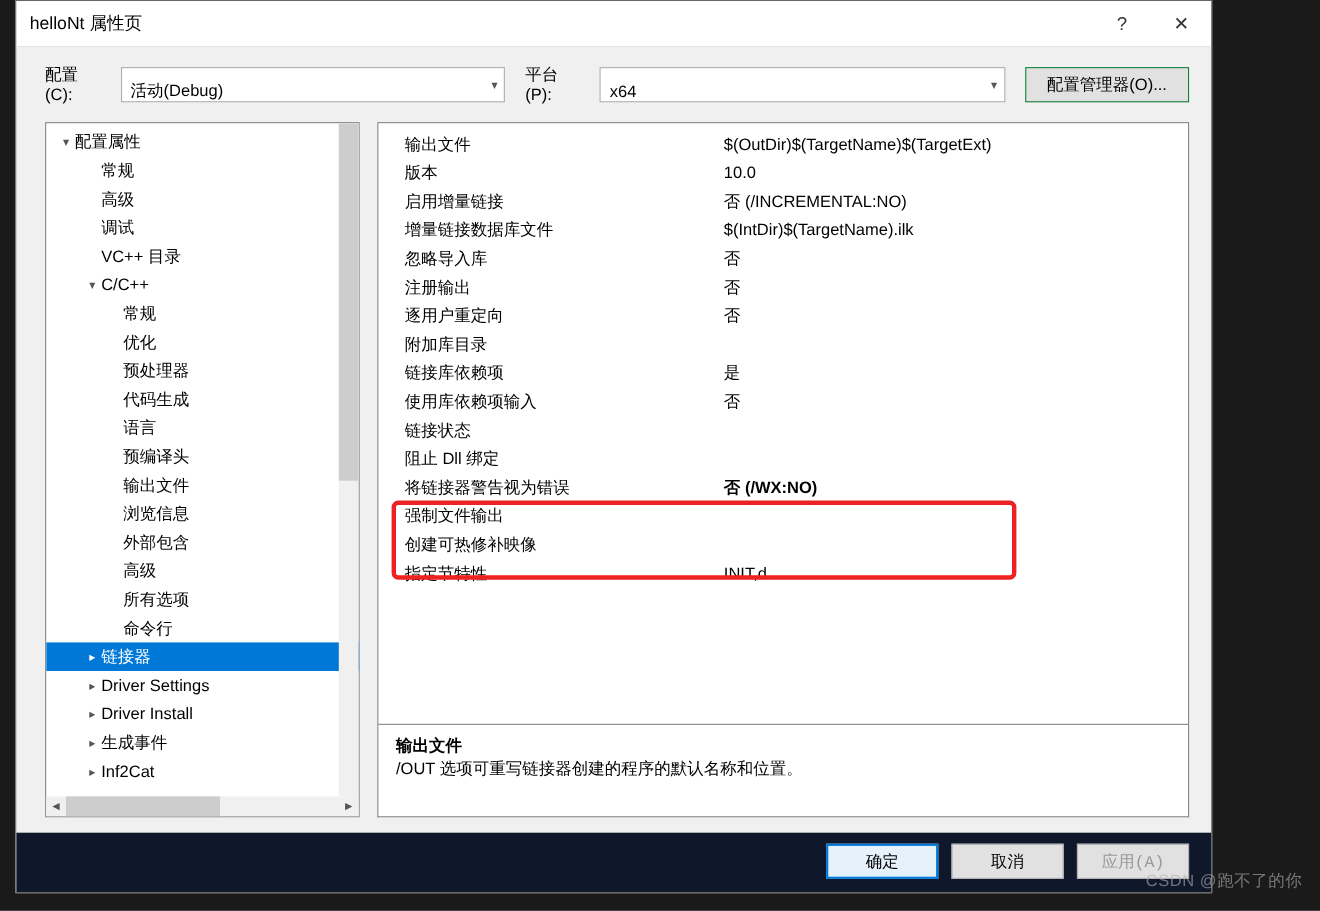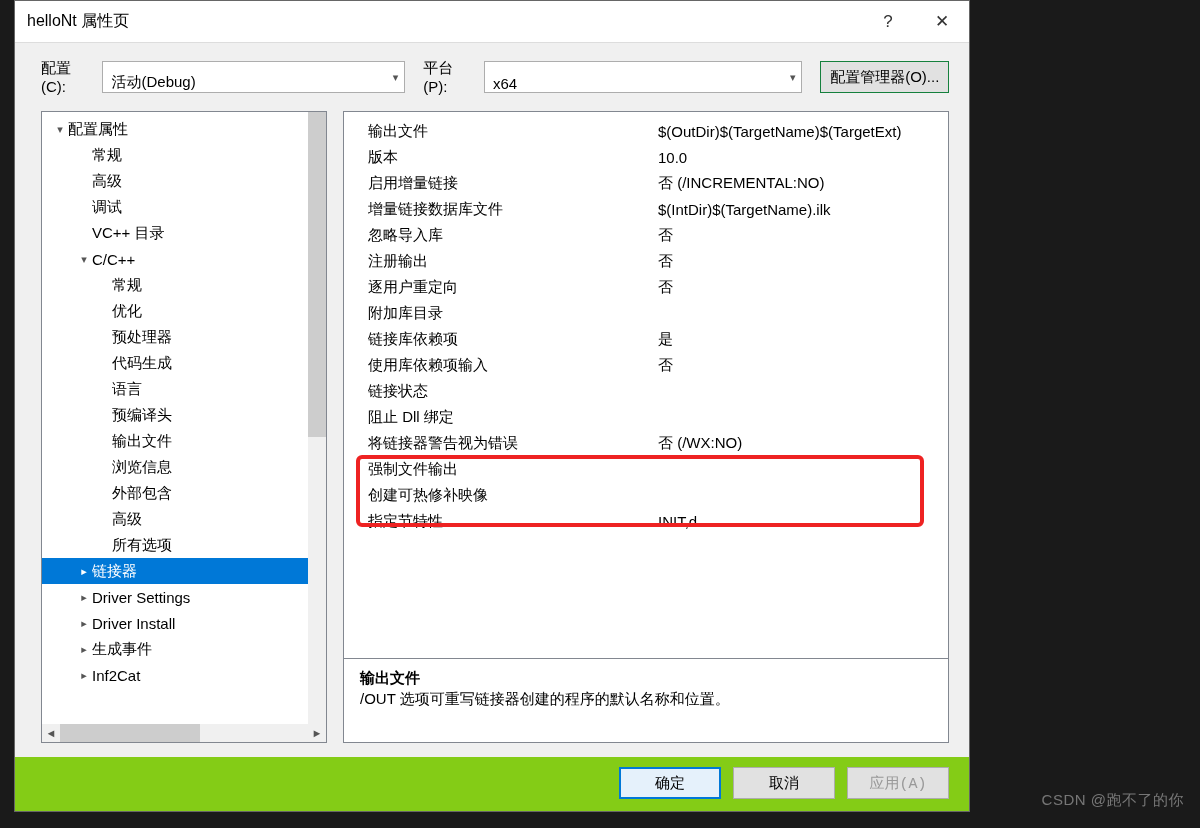--- a/index.html
+++ b/index.html
@@ -10,21 +10,21 @@
     background: #1a1a1a;
     overflow: hidden;
     width: 1200px;
     height: 828px;
     position: relative;
   }
   .outer {
     position: absolute;
     left: 14px;
     top: 0;
-    width: 956px;
+    width: 1088px;
     height: 812px;
     background: #f0f0f0;
     border: 1px solid #666;
     display: flex;
     flex-direction: column;
   }
   .titlebar {
     height: 42px;
     background: #fff;
     display: flex;
@@ -177,41 +177,41 @@
     position: relative;
     min-height: 0;
   }
   .grid-row {
     display: flex;
     height: 26px;
     align-items: center;
   }
   .grid-row .gname { width: 290px; flex-shrink: 0; }
   .grid-row .gval { flex: 1; }
-  .grid-row.bold .gval { font-weight: 400; }
+  .grid-row.bold .gval { font-weight: 700; }
   .redbox {
     position: absolute;
     border: 4px solid #ee2222;
     border-radius: 6px;
     pointer-events: none;
   }
   .desc-panel {
     border: 1px solid #828790;
     border-top: none;
     background: #fff;
     padding: 10px 16px;
     height: 84px;
   }
   .desc-title { font-weight: 700; margin-bottom: 2px; }
   .button-row {
     display: flex;
     justify-content: flex-end;
     gap: 12px;
     padding: 10px 20px 12px 20px;
-    background: #84cc16;
+    background: #0f172a;
   }
   .dlg-btn {
     width: 102px;
     height: 32px;
     border: 1px solid #adadad;
     background: #e1e1e1;
     display: flex;
     align-items: center;
     justify-content: center;
   }
@@ -317,20 +317,24 @@
             <span>外部包含</span>
           </div>
           <div class="tree-item ind2">
             <span class="exp"></span>
             <span>高级</span>
           </div>
           <div class="tree-item ind2">
             <span class="exp"></span>
             <span>所有选项</span>
           </div>
+          <div class="tree-item ind2">
+            <span class="exp"></span>
+            <span>命令行</span>
+          </div>
           <div class="tree-item ind1 selected">
             <span class="exp">▸</span>
             <span>链接器</span>
           </div>
           <div class="tree-item ind1">
             <span class="exp">▸</span>
             <span>Driver Settings</span>
           </div>
           <div class="tree-item ind1">
             <span class="exp">▸</span>

